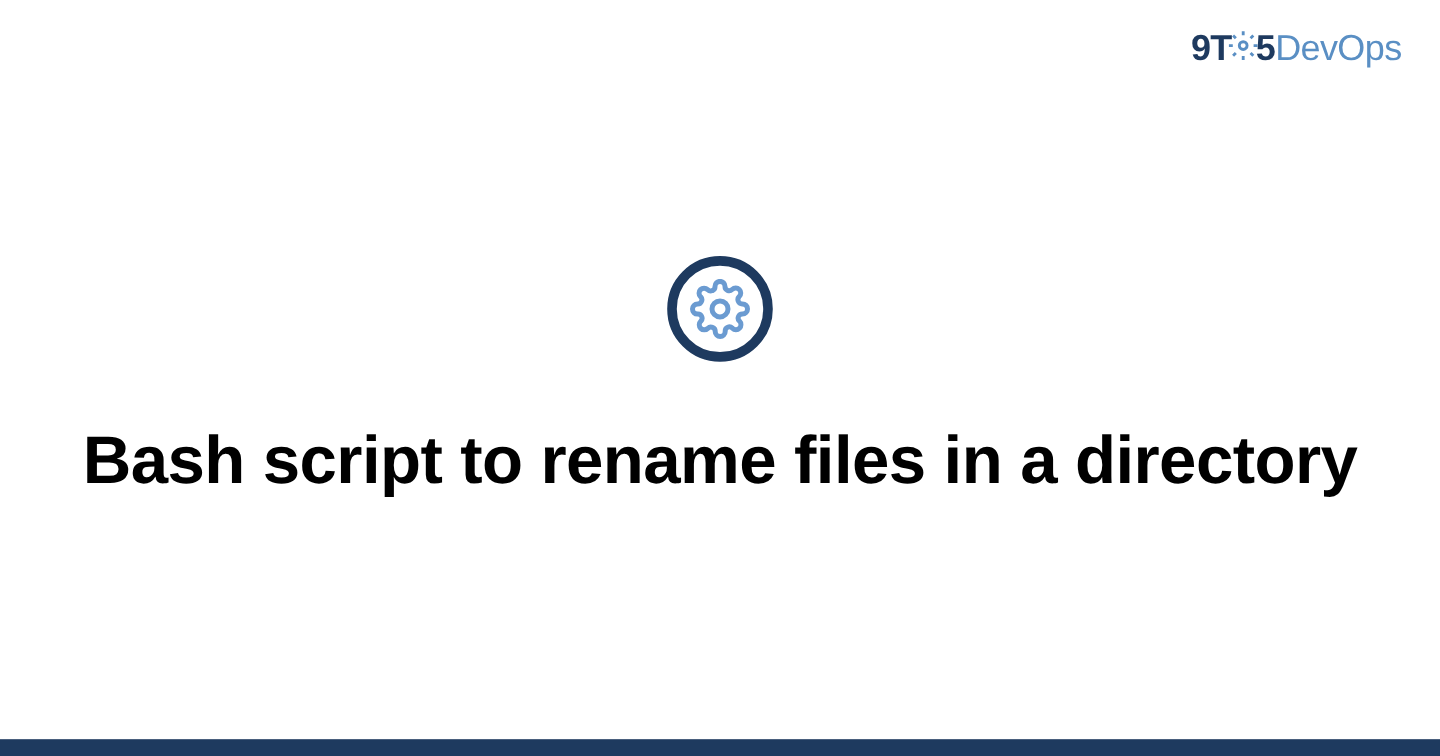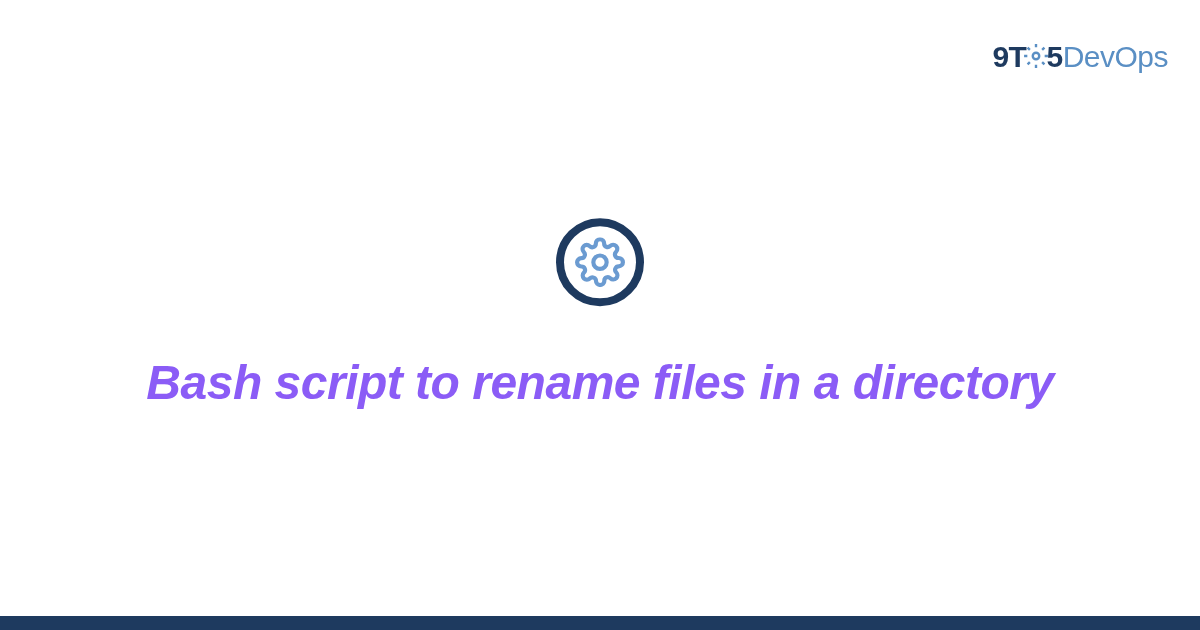--- a/index.html
+++ b/index.html
@@ -15,21 +15,20 @@
       position: relative;
       overflow: hidden;
     }
     .logo {
       position: absolute;
       top: 24px;
       right: 32px;
       font-size: 30px;
       font-weight: 600;
       letter-spacing: -0.5px;
-      margin-top: 16px;
     }
     .logo-9t {
       color: #1e3a5f;
     }
     .logo-gear {
       color: #5a8fc4;
       display: inline-block;
       vertical-align: middle;
       margin: 0 -3px;
     }
@@ -53,26 +52,25 @@
       width: 88px;
       height: 88px;
       border-radius: 50%;
       border: 8px solid #1e3a5f;
       display: flex;
       align-items: center;
       justify-content: center;
       margin: 0 auto 48px;
     }
     .title {
-      font-size: 48px;
+      font-size: 56px;
       font-weight: 700;
-      color: #8b5cf6;
+      color: #000000;
       line-height: 1.2;
       letter-spacing: -0.5px;
-      font-style: italic;
     }
     .bottom-bar {
       position: absolute;
       bottom: 0;
       left: 0;
       right: 0;
       height: 14px;
       background: #1e3a5f;
     }
   </style>

